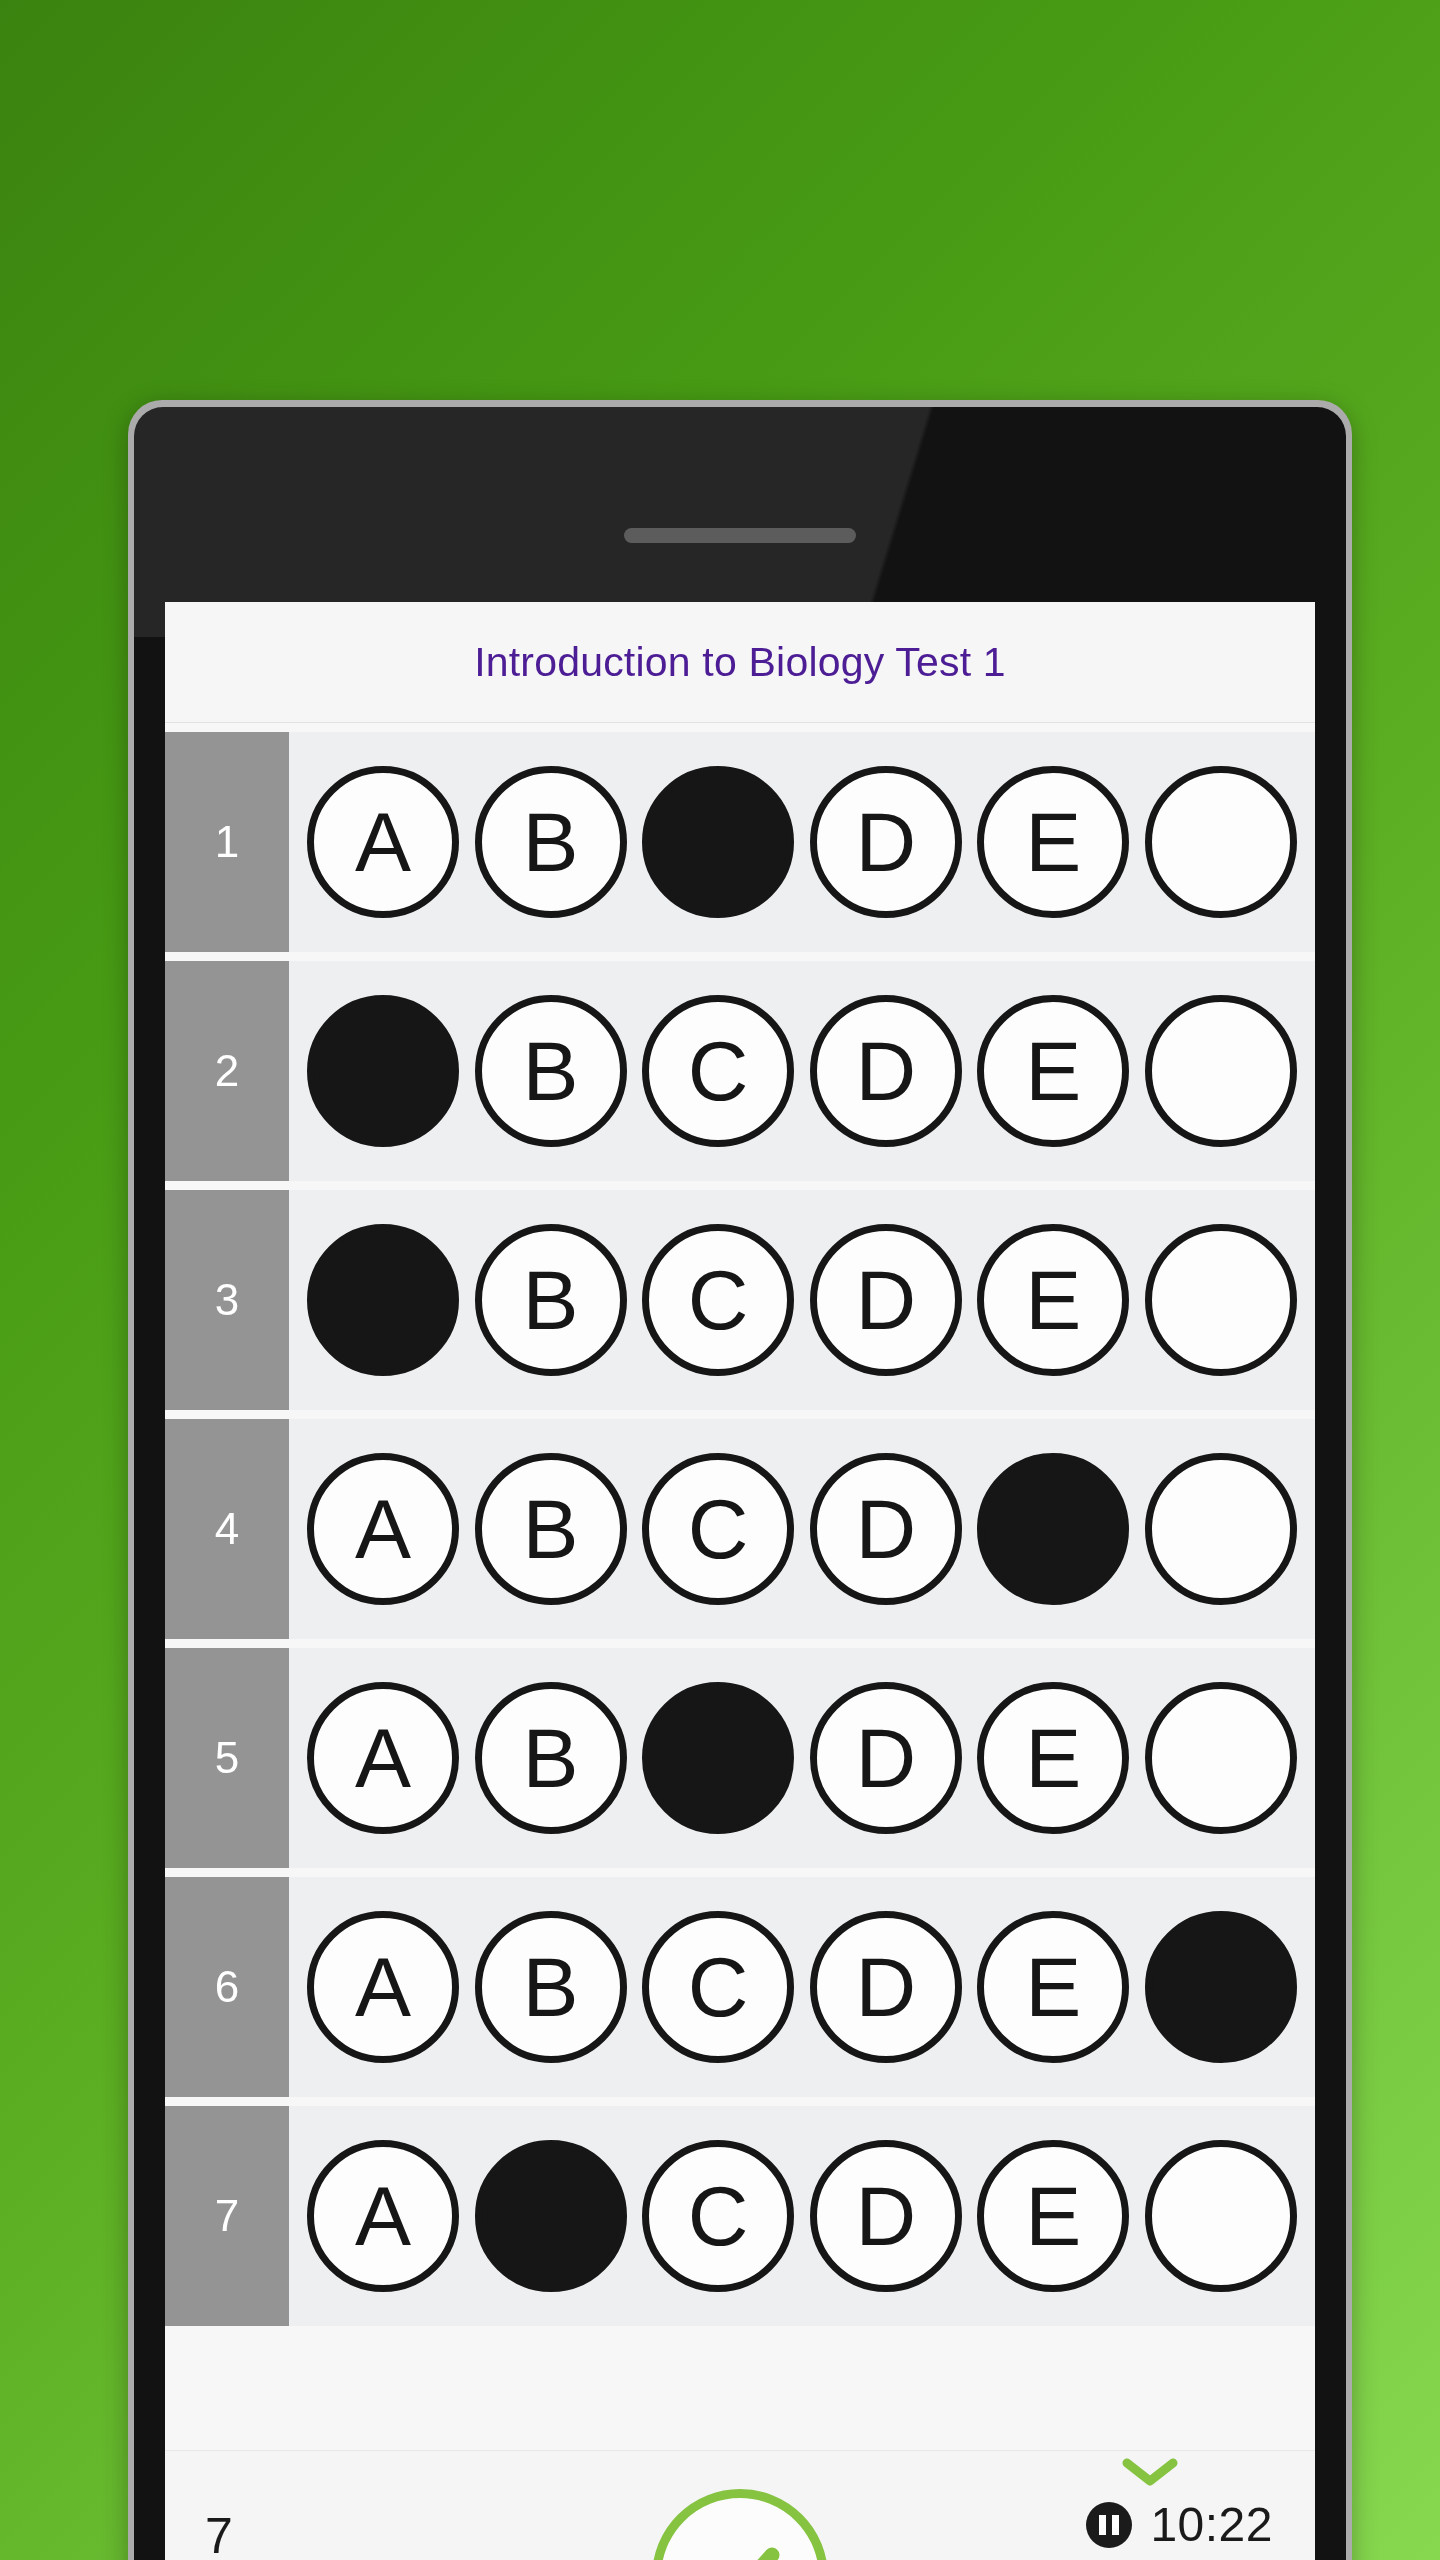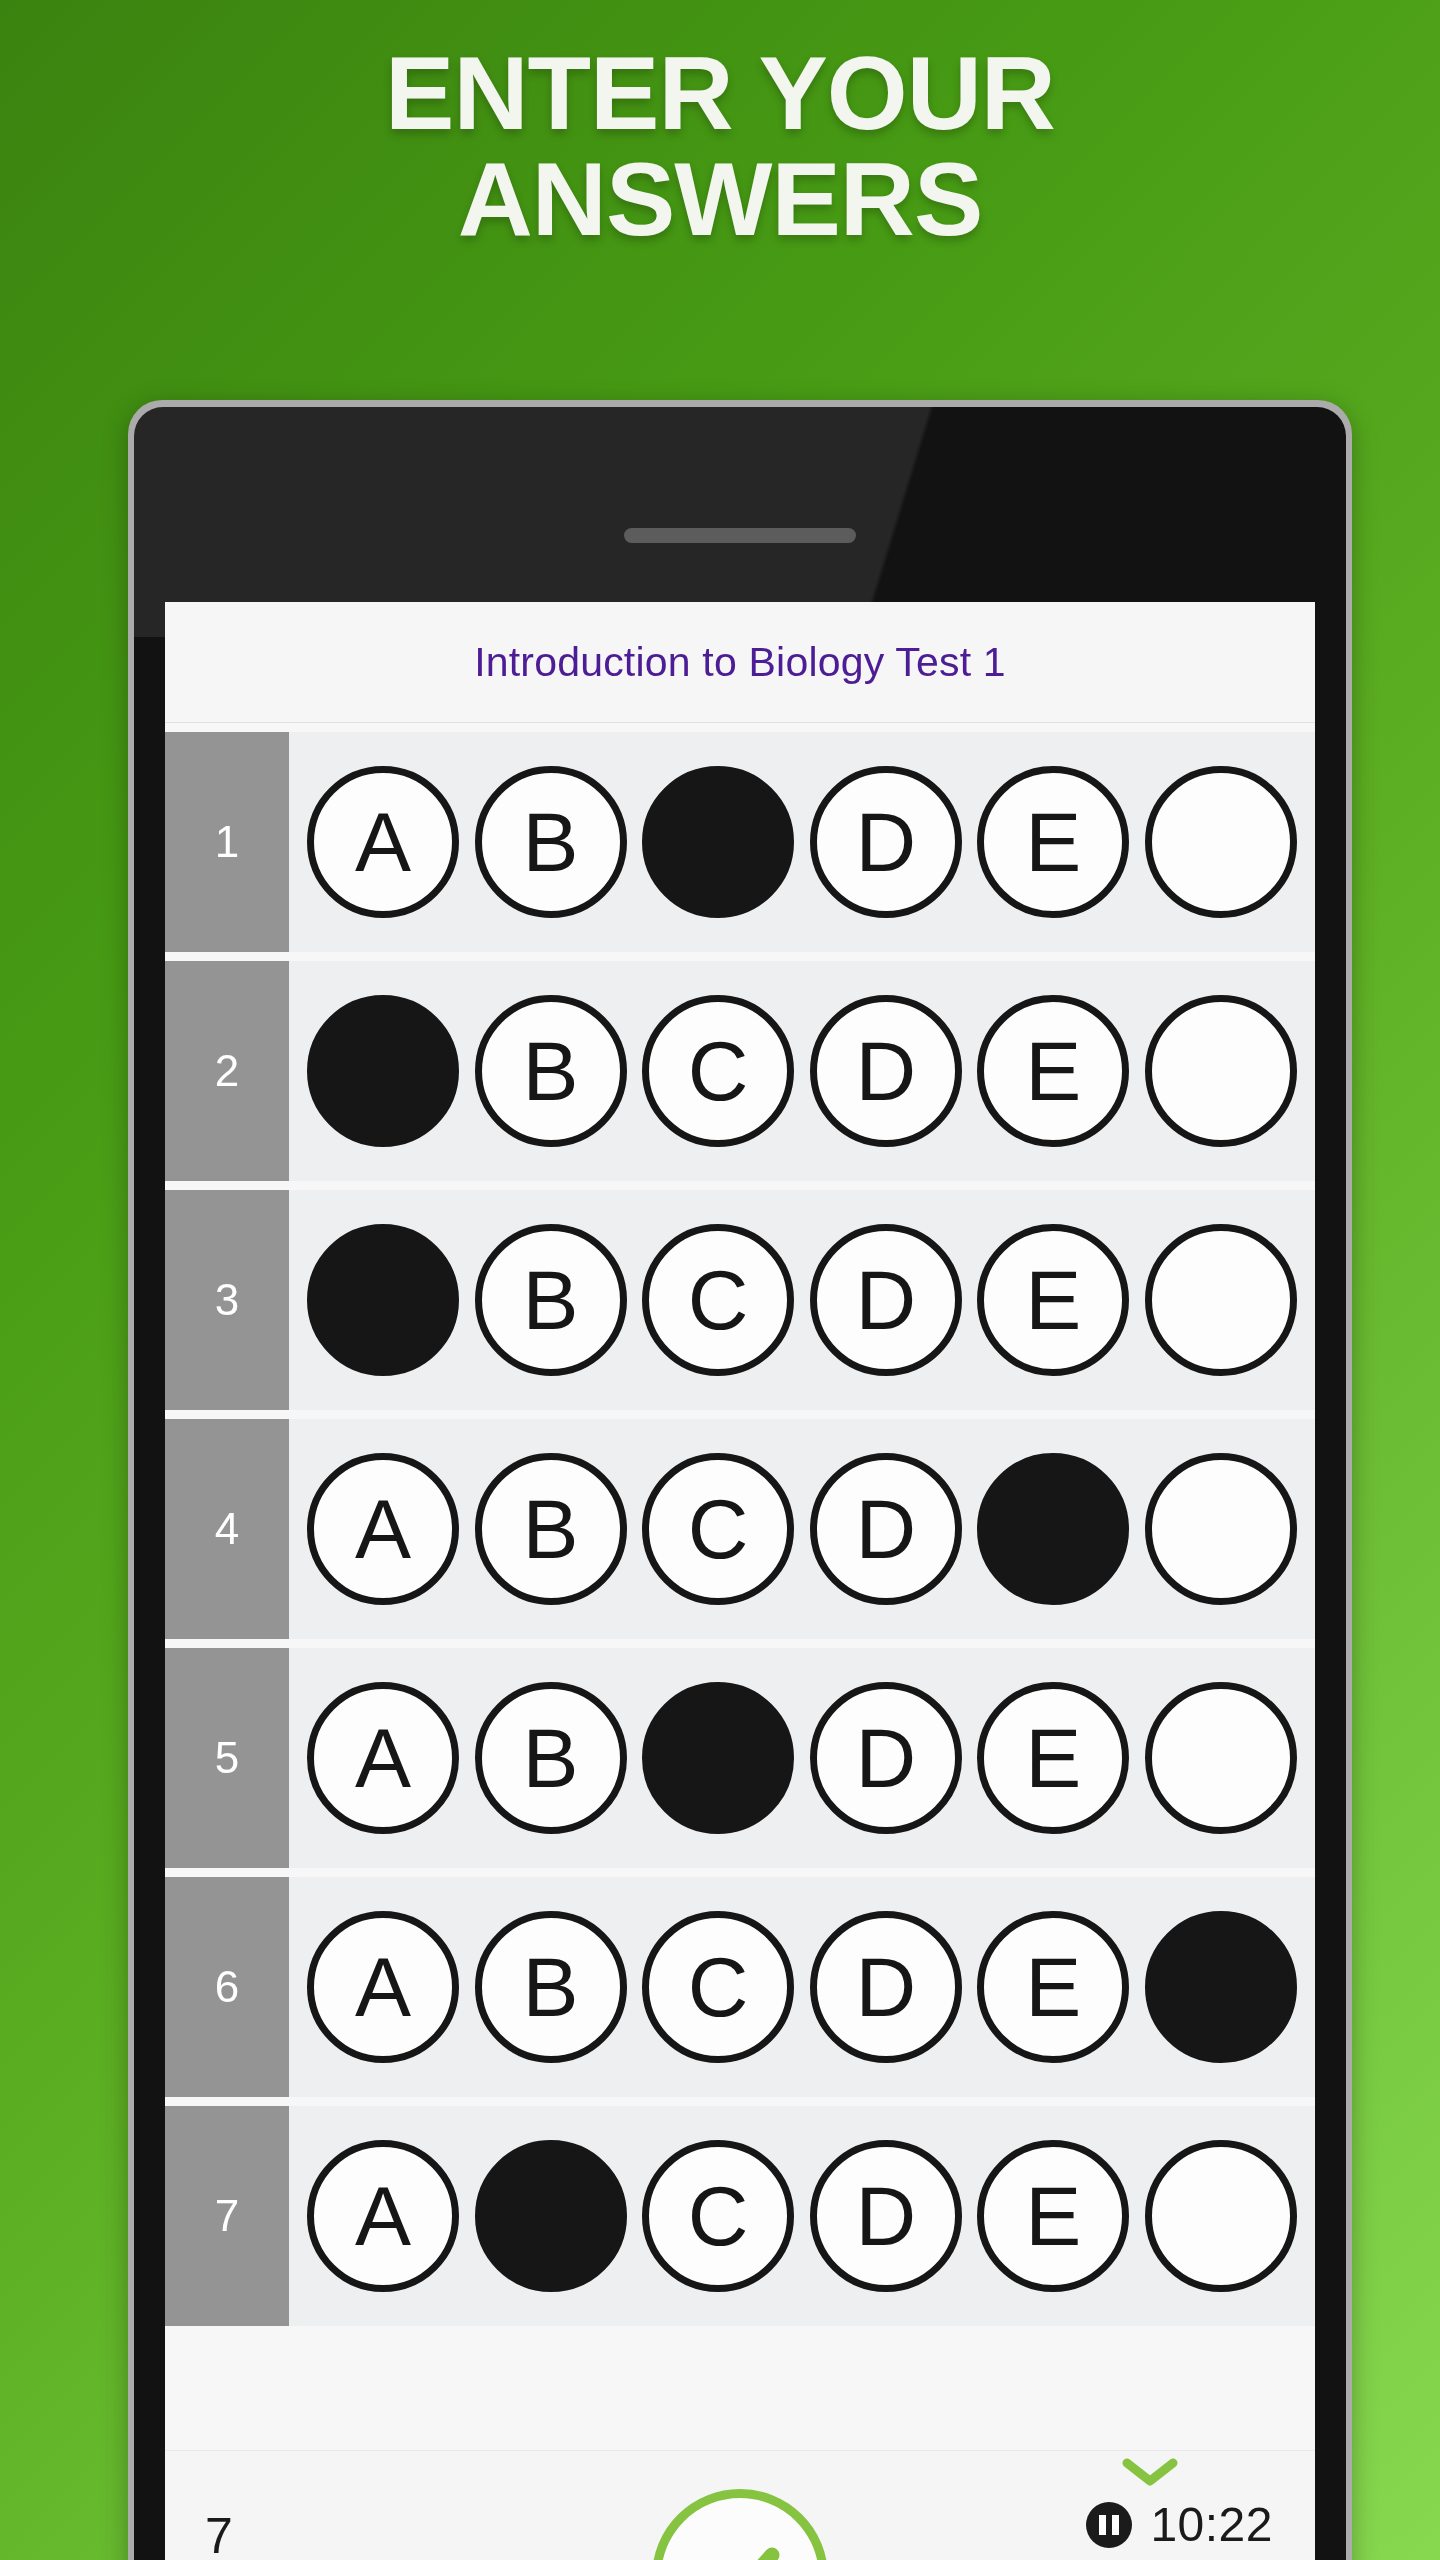--- a/index.html
+++ b/index.html
@@ -183,24 +183,20 @@
   #chevron-down-icon {
     position: absolute;
     right: 136px; top: 6px;
   }
 </style>
 </head>
 <body>
 
 <div id="stage">
 
-  <div id="headline">
-    <span class="hl-line">ENTER YOUR</span>
-    <span class="hl-line">ANSWERS</span>
-  </div>
 
   <div id="phone">
     <div id="phone-body">
       <div id="phone-gloss"></div>
       <div id="speaker"></div>
 
       <div id="screen">
 
         <div id="appbar">
           <div id="appbar-title">Introduction to Biology Test 1</div>

